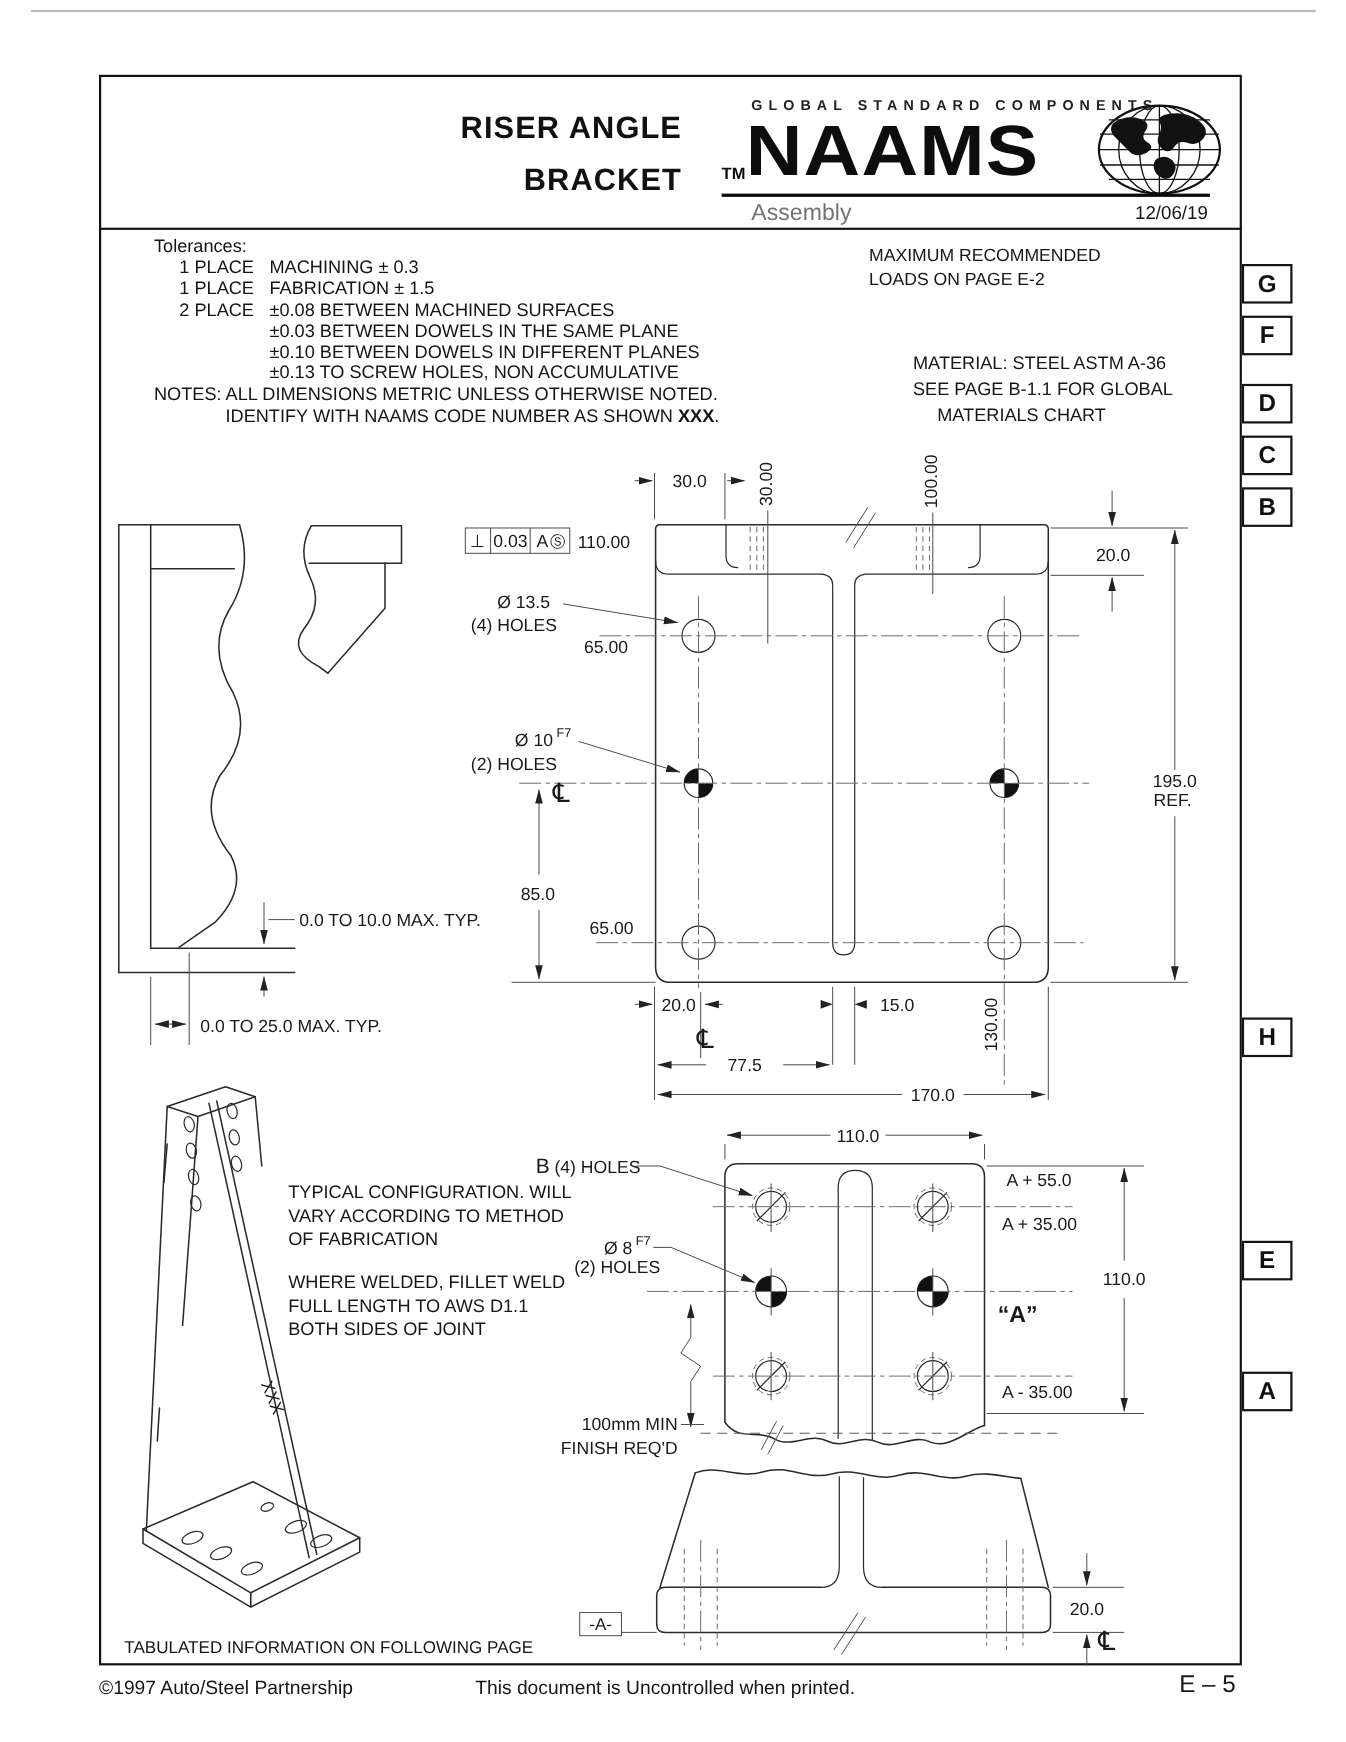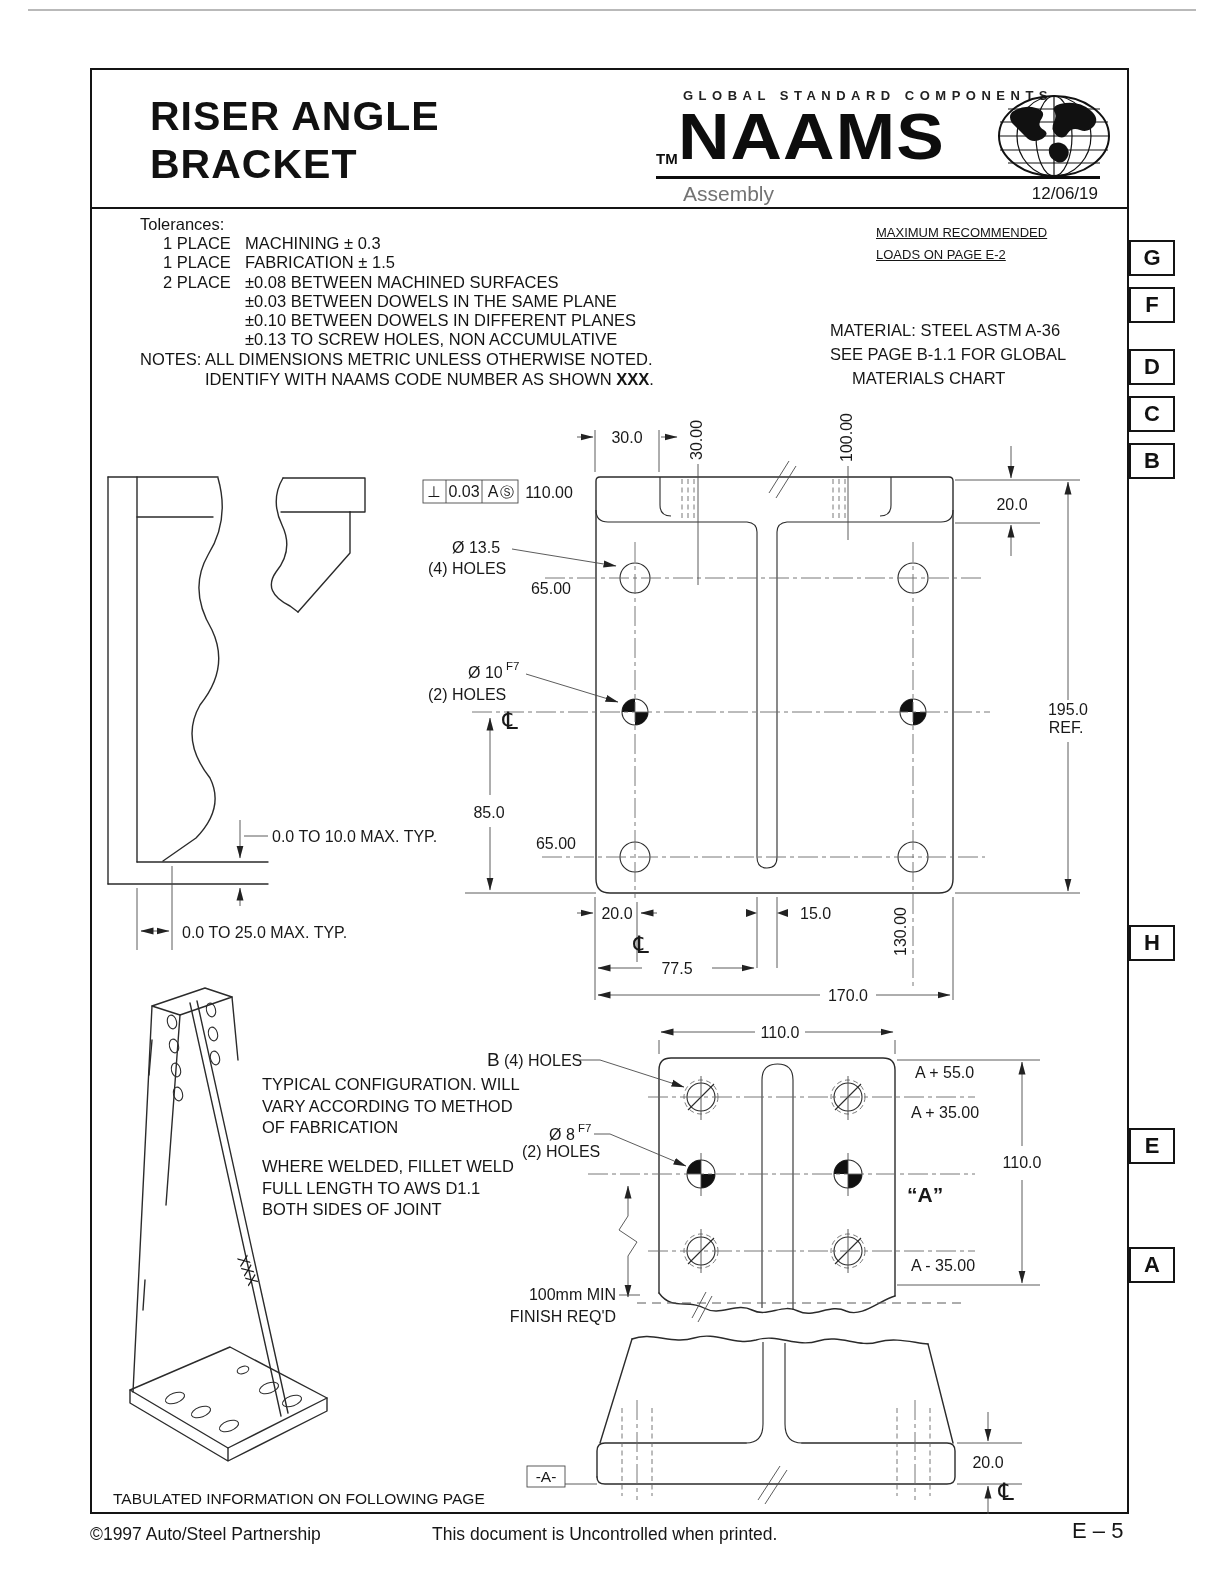--- a/index.html
+++ b/index.html
@@ -3,41 +3,41 @@
 <meta charset="utf-8">
 <style>
   html,body{margin:0;padding:0;background:#e8e8e8;}
   .page{position:relative;width:1224px;height:1584px;background:#ffffff;overflow:hidden;
         font-family:"Liberation Sans","DejaVu Sans",sans-serif;color:#161616;}
   
   .topline{position:absolute;left:28px;top:9px;width:1168px;height:2px;background:#b9b9b9;}
   .border{position:absolute;left:90px;top:68px;width:1035px;height:1442px;border:2px solid #141414;}
   .hdr-divider{position:absolute;left:90px;top:207px;width:1039px;height:2px;background:#141414;}
   
-  .title{position:absolute;left:150px;top:92px;width:470px;text-align:left;
-         font-weight:bold;font-size:41px;line-height:48px;letter-spacing:1px;color:#111;}
+  .title{position:absolute;left:150px;top:92px;width:470px;text-align:right;
+         font-weight:bold;font-size:28px;line-height:48px;letter-spacing:1px;color:#111;}
   .brand{position:absolute;left:652px;top:84px;width:456px;}
   .tagline{position:absolute;left:31px;top:4px;font-size:13px;letter-spacing:5.5px;font-weight:bold;color:#222;}
   .naams{position:absolute;left:26px;top:14px;font-size:66px;font-weight:bold;letter-spacing:1px;
          transform:scale(1.08,0.98);transform-origin:left bottom;color:#0d0d0d;}
   .tm{position:absolute;left:4px;top:66px;font-size:15px;font-weight:bold;color:#0d0d0d;}
   .brandline{position:absolute;left:4px;top:92px;width:444px;height:3px;background:#0d0d0d;}
   .assembly{position:absolute;left:31px;top:98px;font-size:21px;color:#737373;}
   .date{position:absolute;right:10px;top:100px;font-size:17px;color:#161616;}
   .globe{position:absolute;right:-6px;top:8px;}
   
   .tol{position:absolute;left:140px;top:215px;font-size:16.5px;line-height:19.2px;color:#141414;}
   .tol-row{display:flex;}
   .tol-ind{padding-left:23px;}
   .tp{width:82px;flex:none;}
   .notes1{margin-top:1px;}
   .notes2{padding-left:65px;}
   .bold{font-weight:bold;}
   
-  .loads{position:absolute;left:876px;top:222px;font-size:13px;line-height:22px;text-decoration:underline;}
+  .loads{position:absolute;left:790px;top:222px;font-size:16px;line-height:22px;}
   .material{position:absolute;left:830px;top:318px;font-size:16.5px;line-height:24px;}
   .material .c3{padding-left:22px;}
   
   .cfg1{position:absolute;left:262px;top:1074px;font-size:16.5px;line-height:21.5px;}
   .cfg2{position:absolute;left:262px;top:1156px;font-size:16.5px;line-height:21.5px;}
   
   .zone{position:absolute;left:1129px;width:42px;height:32px;border:2px solid #141414;background:#fff;
         display:flex;align-items:center;justify-content:center;font-size:22px;font-weight:bold;color:#111;}
   
   .tabulated{position:absolute;left:113px;top:1490px;font-size:15.5px;}

